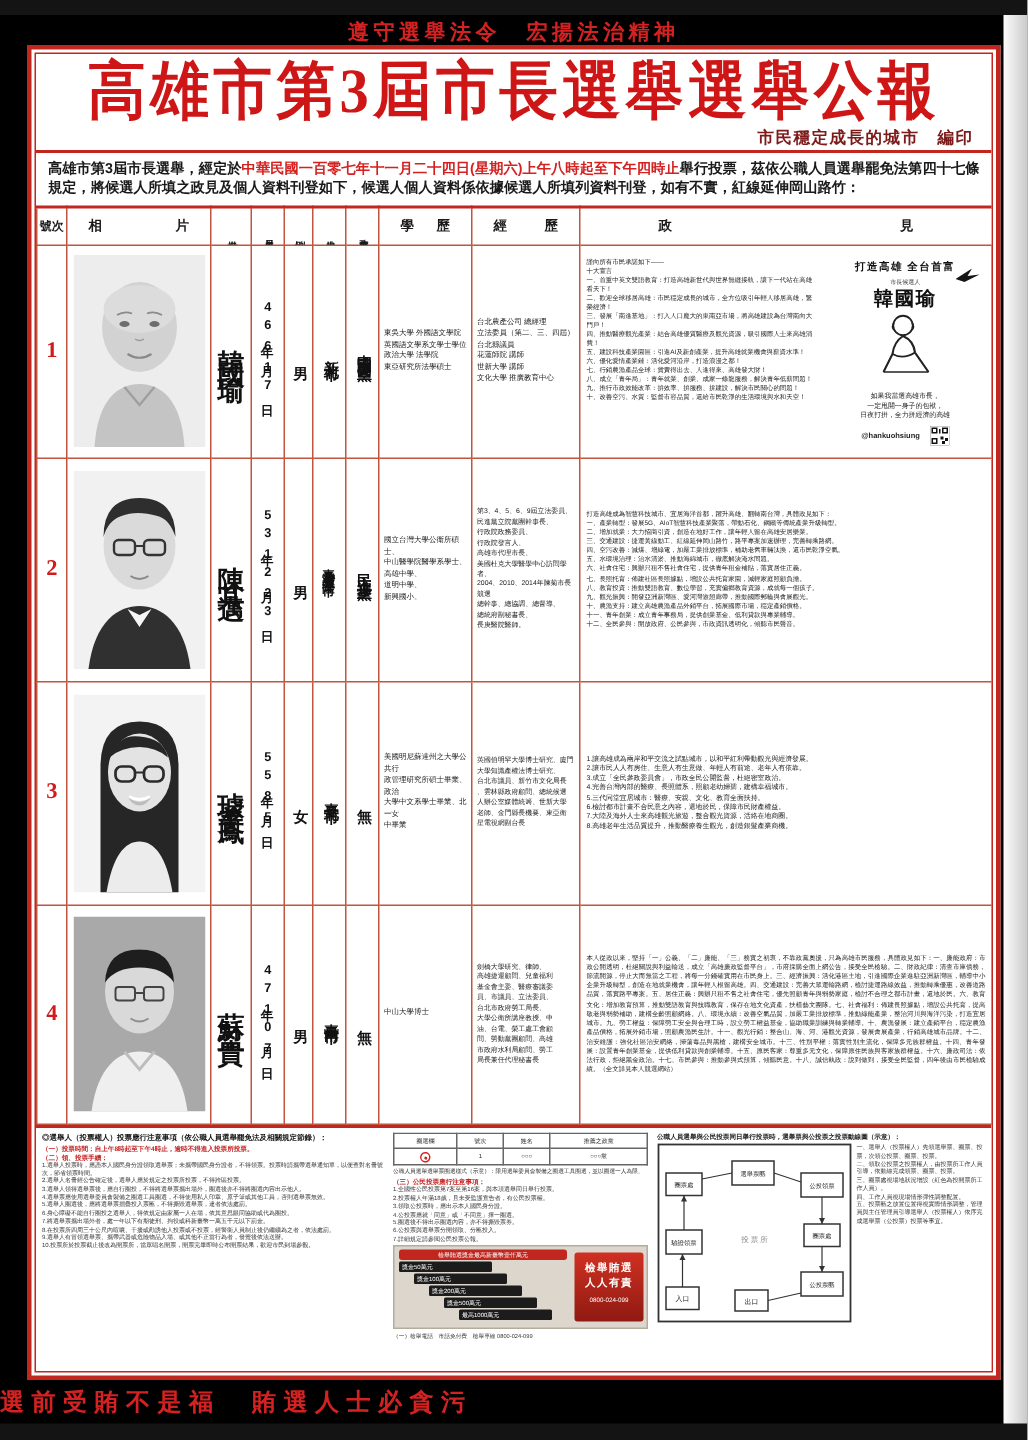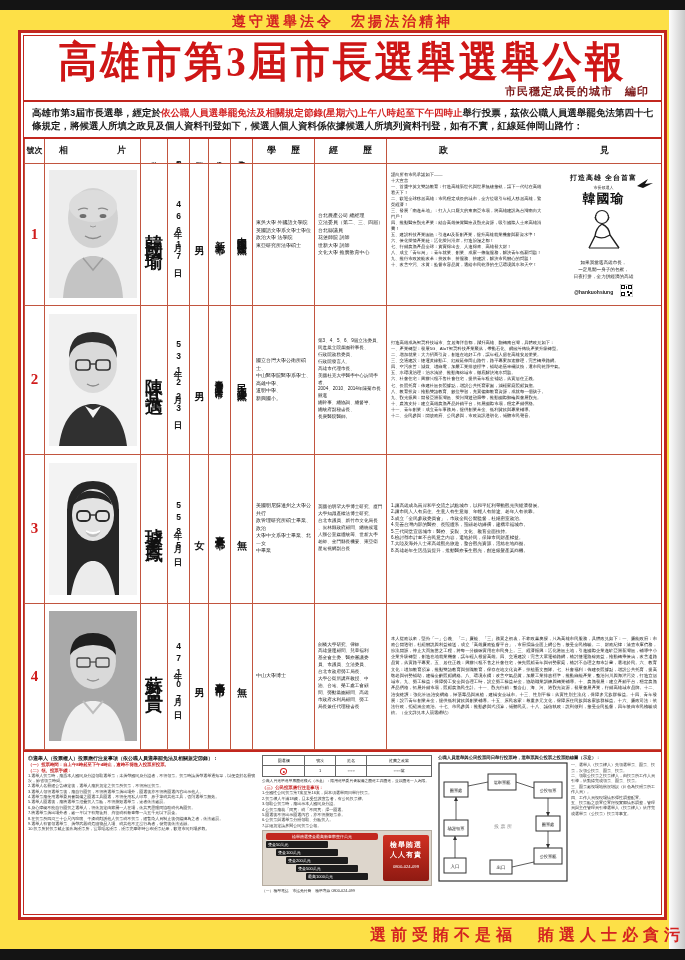--- a/index.html
+++ b/index.html
@@ -1,25 +1,25 @@
 <!DOCTYPE html>
 <html><head>
 <meta charset="utf-8">
 <style>
   * { box-sizing: border-box; margin: 0; padding: 0; }
   html,body { background:#e9e9e9; }
   body { font-family: "Liberation Sans", sans-serif; }
-  .page { position:relative; width:685px; height:960px; background:#fde047; margin:0 auto; overflow:hidden; }
+  .page { position:relative; width:685px; height:960px; background:#000000; margin:0 auto; overflow:hidden; }
   .bar-top { position:absolute; top:0; left:0; width:100%; height:10px; background:#141414; }
   .bar-bottom { position:absolute; bottom:0; left:0; width:100%; height:11px; background:#141414; }
   .edge-right { position:absolute; top:10px; bottom:11px; right:0; width:16px;
     background:linear-gradient(to right,#fdfdfd, #c9c9c9); }
   .top-slogan { position:absolute; top:13px; left:0; width:100%; text-align:center;
     color:#d42222; font-weight:bold; font-size:14px; letter-spacing:3px; }
-  .footer-slogan { position:absolute; top:925px; left:0; width:100%; text-align:right;
+  .footer-slogan { position:absolute; top:925px; left:0; width:100%; text-align:left;
     color:#d42222; font-weight:bold; font-size:16px; letter-spacing:5px; }
   .mainbox { position:absolute; left:18px; top:30px; width:649px; height:890px;
     border:3px solid #c2271f; padding:2px; background:#fff; }
   .innerbox { border:1px solid #c2271f; width:100%; height:100%; display:flex; flex-direction:column; overflow:hidden; }
   .title-block { height:64px; text-align:center; position:relative; }
   .page-title { font-family:"Liberation Serif", serif; font-weight:900; color:#ce1616;
     font-size:39px; letter-spacing:3px; line-height:48px; transform:scaleY(1.08); transform-origin:top; white-space:nowrap; }
   .publisher { position:absolute; right:12px; bottom:1px; font-size:11px; font-weight:bold; color:#7d1a1a; letter-spacing:1px; }
   .intro { border-top:2px solid #c2271f; padding:4px 8px 3px 8px; font-size:9.5px; font-weight:bold;
     line-height:1.42; text-align:justify; color:#1a1a1a; height:37px; overflow:hidden; }
@@ -88,21 +88,21 @@
   <div class="top-slogan">遵守選舉法令　宏揚法治精神</div>
 
   <div class="mainbox">
     <div class="innerbox">
 
       <div class="title-block">
         <div class="page-title">高雄市第3屆市長選舉選舉公報</div>
         <div class="publisher">市民穩定成長的城市　編印</div>
       </div>
 
-      <div class="intro"><span>高雄市第3屆市長選舉，經定於</span><span class="hl">依公職人員選舉罷免法及相關規定節錄(星期六)上午八時起至下午四時止</span><span>舉行投票，茲依公職人員選舉罷免法第四十七條規定，將候選人所填之政見及個人資料刊登如下，候選人個人資料係依據候選人所填列資料刊登，如有不實，紅線延伸岡山路竹：</span></div>
+      <div class="intro"><span>高雄市第3屆市長選舉，經定於</span><span class="hl">中華民國一百零七年十一月二十四日(星期六)上午八時起至下午四時止</span><span>舉行投票，茲依公職人員選舉罷免法第四十七條規定，將候選人所填之政見及個人資料刊登如下，候選人個人資料係依據候選人所填列資料刊登，如有不實，紅線延伸岡山路竹：</span></div>
 
       <table class="cand">
         <colgroup>
           <col style="width:20px">
             <col style="width:96px">
             <col style="width:27px">
             <col style="width:22px">
             <col style="width:19px">
           <col style="width:22px">
             <col style="width:22px">

